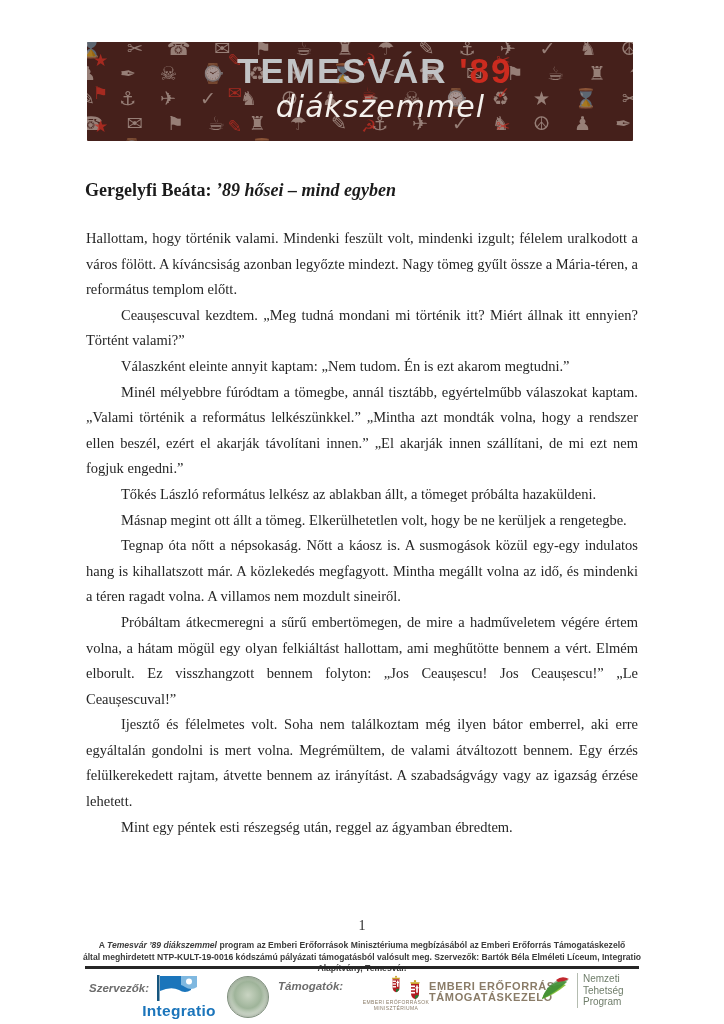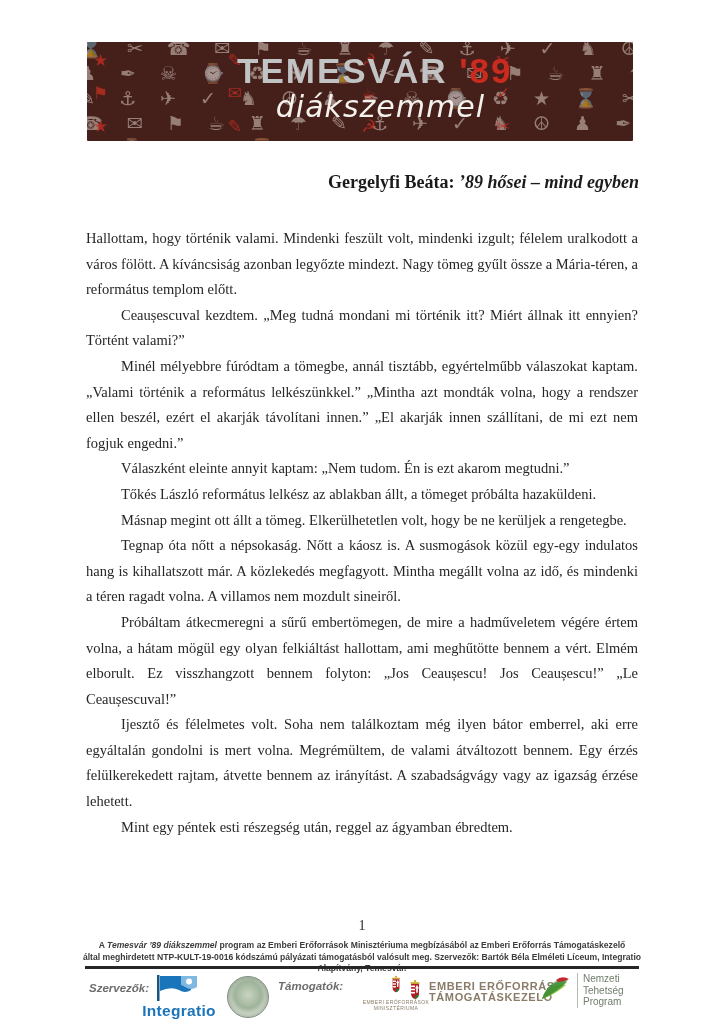--- a/index.html
+++ b/index.html
@@ -25,21 +25,21 @@
     font-family:"Liberation Sans",sans-serif;font-weight:bold;
     font-size:35px;letter-spacing:2px;white-space:nowrap;
   }
   .banner-sub-line{
     position:absolute;left:132px;top:47px;width:266px;text-align:right;
     font-family:"DejaVu Sans",sans-serif;font-style:italic;font-weight:normal;
     font-size:30px;letter-spacing:1px;
   }
   
   #doc-title{
-    position:absolute;left:85px;top:172px;width:554px;text-align:right;
+    position:absolute;left:85px;top:180px;width:554px;text-align:left;
     font-size:18px;font-weight:bold;color:#1b1b1b;
   }
   #doc-title .work{font-style:italic;}
   #article{
     position:absolute;left:86px;top:226px;width:552px;
     font-size:14.5px;line-height:25.6px;text-align:justify;color:#262626;
   }
   #article p{margin:0;text-indent:35px;}
   #article p.noindent{text-indent:0;}
   
@@ -103,22 +103,22 @@
     <div class="banner-sub-line" style="color:#f5f2ee;">diákszemmel</div>
   </div>
 
   <div id="doc-title">
     <span class="author">Gergelyfi Beáta: </span><span class="work">’89 hősei – mind egyben</span>
   </div>
 
   <div id="article">
     <p class="noindent">Hallottam, hogy történik valami. Mindenki feszült volt, mindenki izgult; félelem uralkodott a város fölött. A kíváncsiság azonban legyőzte mindezt. Nagy tömeg gyűlt össze a Mária-téren, a református templom előtt.</p>
     <p>Ceaușescuval kezdtem. „Meg tudná mondani mi történik itt? Miért állnak itt ennyien? Történt valami?”</p>
+    <p>Válaszként eleinte annyit kaptam: „Nem tudom. Én is ezt akarom megtudni.”</p>
     <p>Minél mélyebbre fúródtam a tömegbe, annál tisztább, egyértelműbb válaszokat kaptam. „Valami történik a református lelkészünkkel.” „Mintha azt mondták volna, hogy a rendszer ellen beszél, ezért el akarják távolítani innen.” „El akarják innen szállítani, de mi ezt nem fogjuk engedni.”</p>
-    <p>Válaszként eleinte annyit kaptam: „Nem tudom. Én is ezt akarom megtudni.”</p>
     <p>Tőkés László református lelkész az ablakban állt, a tömeget próbálta hazaküldeni.</p>
     <p>Másnap megint ott állt a tömeg. Elkerülhetetlen volt, hogy be ne kerüljek a rengetegbe.</p>
     <p>Tegnap óta nőtt a népsokaság. Nőtt a káosz is. A susmogások közül egy-egy indulatos hang is kihallatszott már. A közlekedés megfagyott. Mintha megállt volna az idő, és mindenki a téren ragadt volna. A villamos nem mozdult sineiről.</p>
     <p>Próbáltam átkecmeregni a sűrű embertömegen, de mire a hadműveletem végére értem volna, a hátam mögül egy olyan felkiáltást hallottam, ami meghűtötte bennem a vért. Elmém elborult. Ez visszhangzott bennem folyton: „Jos Ceaușescu! Jos Ceaușescu!” „Le Ceaușescuval!”</p>
     <p>Ijesztő és félelmetes volt. Soha nem találkoztam még ilyen bátor emberrel, aki erre egyáltalán gondolni is mert volna. Megrémültem, de valami átváltozott bennem. Egy érzés felülkerekedett rajtam, átvette bennem az irányítást. A szabadságvágy vagy az igazság érzése lehetett.</p>
     <p>Mint egy péntek esti részegség után, reggel az ágyamban ébredtem.</p>
   </div>
 
   <div id="page-number">1</div>
 

